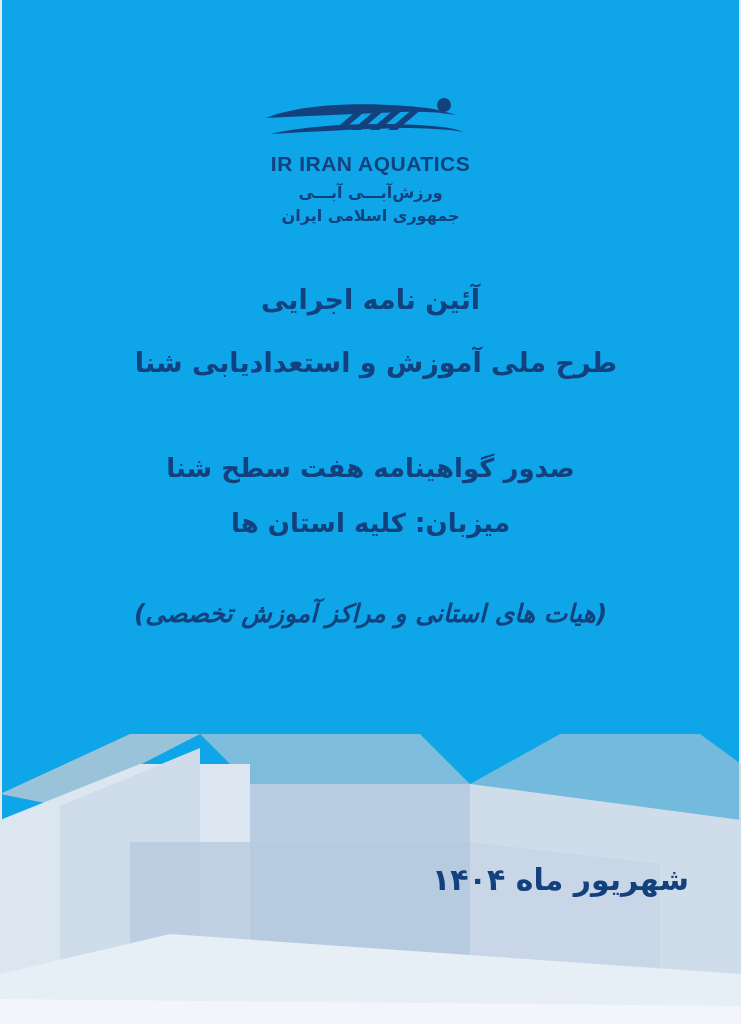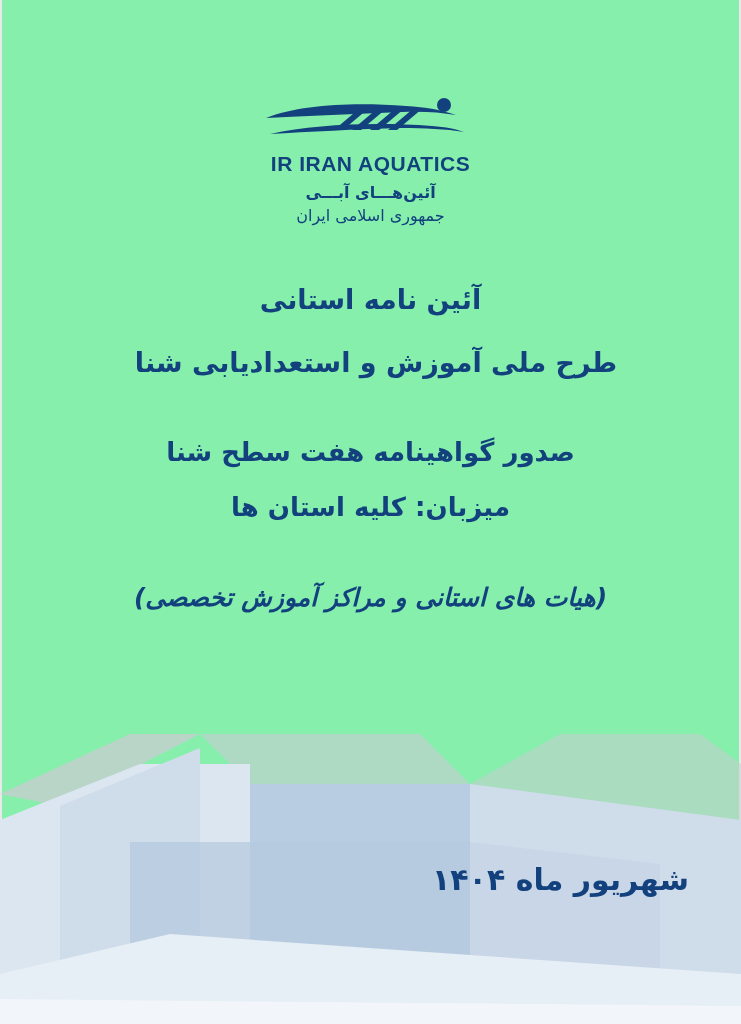--- a/index.html
+++ b/index.html
@@ -8,21 +8,21 @@
     background: #ffffff;
   }
   body {
     font-family: "DejaVu Sans", "Liberation Sans", sans-serif;
   }
   .page {
     position: relative;
     width: 741px;
     height: 1024px;
     margin: 0 auto;
-    background: #86efac;
+    background: #0ea5e9;
     overflow: hidden;
   }
 
   
   .logo-block {
     position: absolute;
     top: 96px;
     left: 0;
     right: 0;
     text-align: center;
@@ -45,40 +45,40 @@
   .logo-fa1 {
     margin-top: 7px;
     font-size: 16px;
     font-weight: bold;
     color: #12417e;
     letter-spacing: 1px;
   }
   .logo-fa2 {
     margin-top: 4px;
     font-size: 16px;
-    font-weight: normal;
+    font-weight: bold;
     color: #12417e;
   }
 
   
   .titles {
     position: absolute;
     top: 278px;
     left: 0;
     right: 0;
     text-align: center;
     color: #12417e;
   }
   .t-line {
     font-weight: bold;
     line-height: 1.65;
   }
   .t1 { font-size: 27px; }
   .t2 { font-size: 27px; margin-top: 18px; padding-left: 11px; }
-  .t3 { font-size: 26px; margin-top: 46px; }
+  .t3 { font-size: 26px; margin-top: 62px; }
   .t4 { font-size: 26px; margin-top: 12px; }
   .t5 { font-size: 25px; margin-top: 48px; font-style: italic; }
 
   
   .bottom-art {
     position: absolute;
     left: 0;
     bottom: 0;
     width: 741px;
     height: 300px;
@@ -123,26 +123,26 @@
 
         <path d="M78 34 L104 12 L113 12 L87 34 Z"></path>
         <path d="M96 34 L122 12 L131 12 L105 34 Z"></path>
         <path d="M114 34 L140 12 L149 12 L123 34 Z"></path>
         <path d="M132 34 L158 12 L167 12 L141 34 Z"></path>
 
         <path d="M14 38 C 60 28, 120 26, 176 30 C 190 31, 200 33, 208 36 C 190 33, 168 32, 146 32 C 100 33, 52 36, 14 38 Z"></path>
       </g>
     </svg>
     <div class="logo-en">IR IRAN AQUATICS</div>
-    <div class="logo-fa1">آئین‌هـــای آبـــی</div>
+    <div class="logo-fa1">ورزش‌آبـــی آبـــی</div>
     <div class="logo-fa2">جمهوری اسلامی ایران</div>
   </div>
 
   <div class="titles">
-    <div class="t-line t1">آئین نامه استانی</div>
+    <div class="t-line t1">آئین نامه اجرایی</div>
     <div class="t-line t2">طرح ملی آموزش و استعدادیابی شنا</div>
     <div class="t-line t3">صدور گواهینامه هفت سطح شنا</div>
     <div class="t-line t4">میزبان: کلیه استان ها</div>
     <div class="t-line t5">(هیات های استانی و مراکز آموزش تخصصی)</div>
   </div>
 
   <svg class="bottom-art" viewBox="0 0 741 300" preserveAspectRatio="none" xmlns="http://www.w3.org/2000/svg">
 
     <polygon points="0,70 130,10 200,10 60,82" fill="#c9ccd2" opacity="0.75"></polygon>
     <polygon points="200,10 420,10 470,60 250,60" fill="#c9ccd2" opacity="0.6"></polygon>

